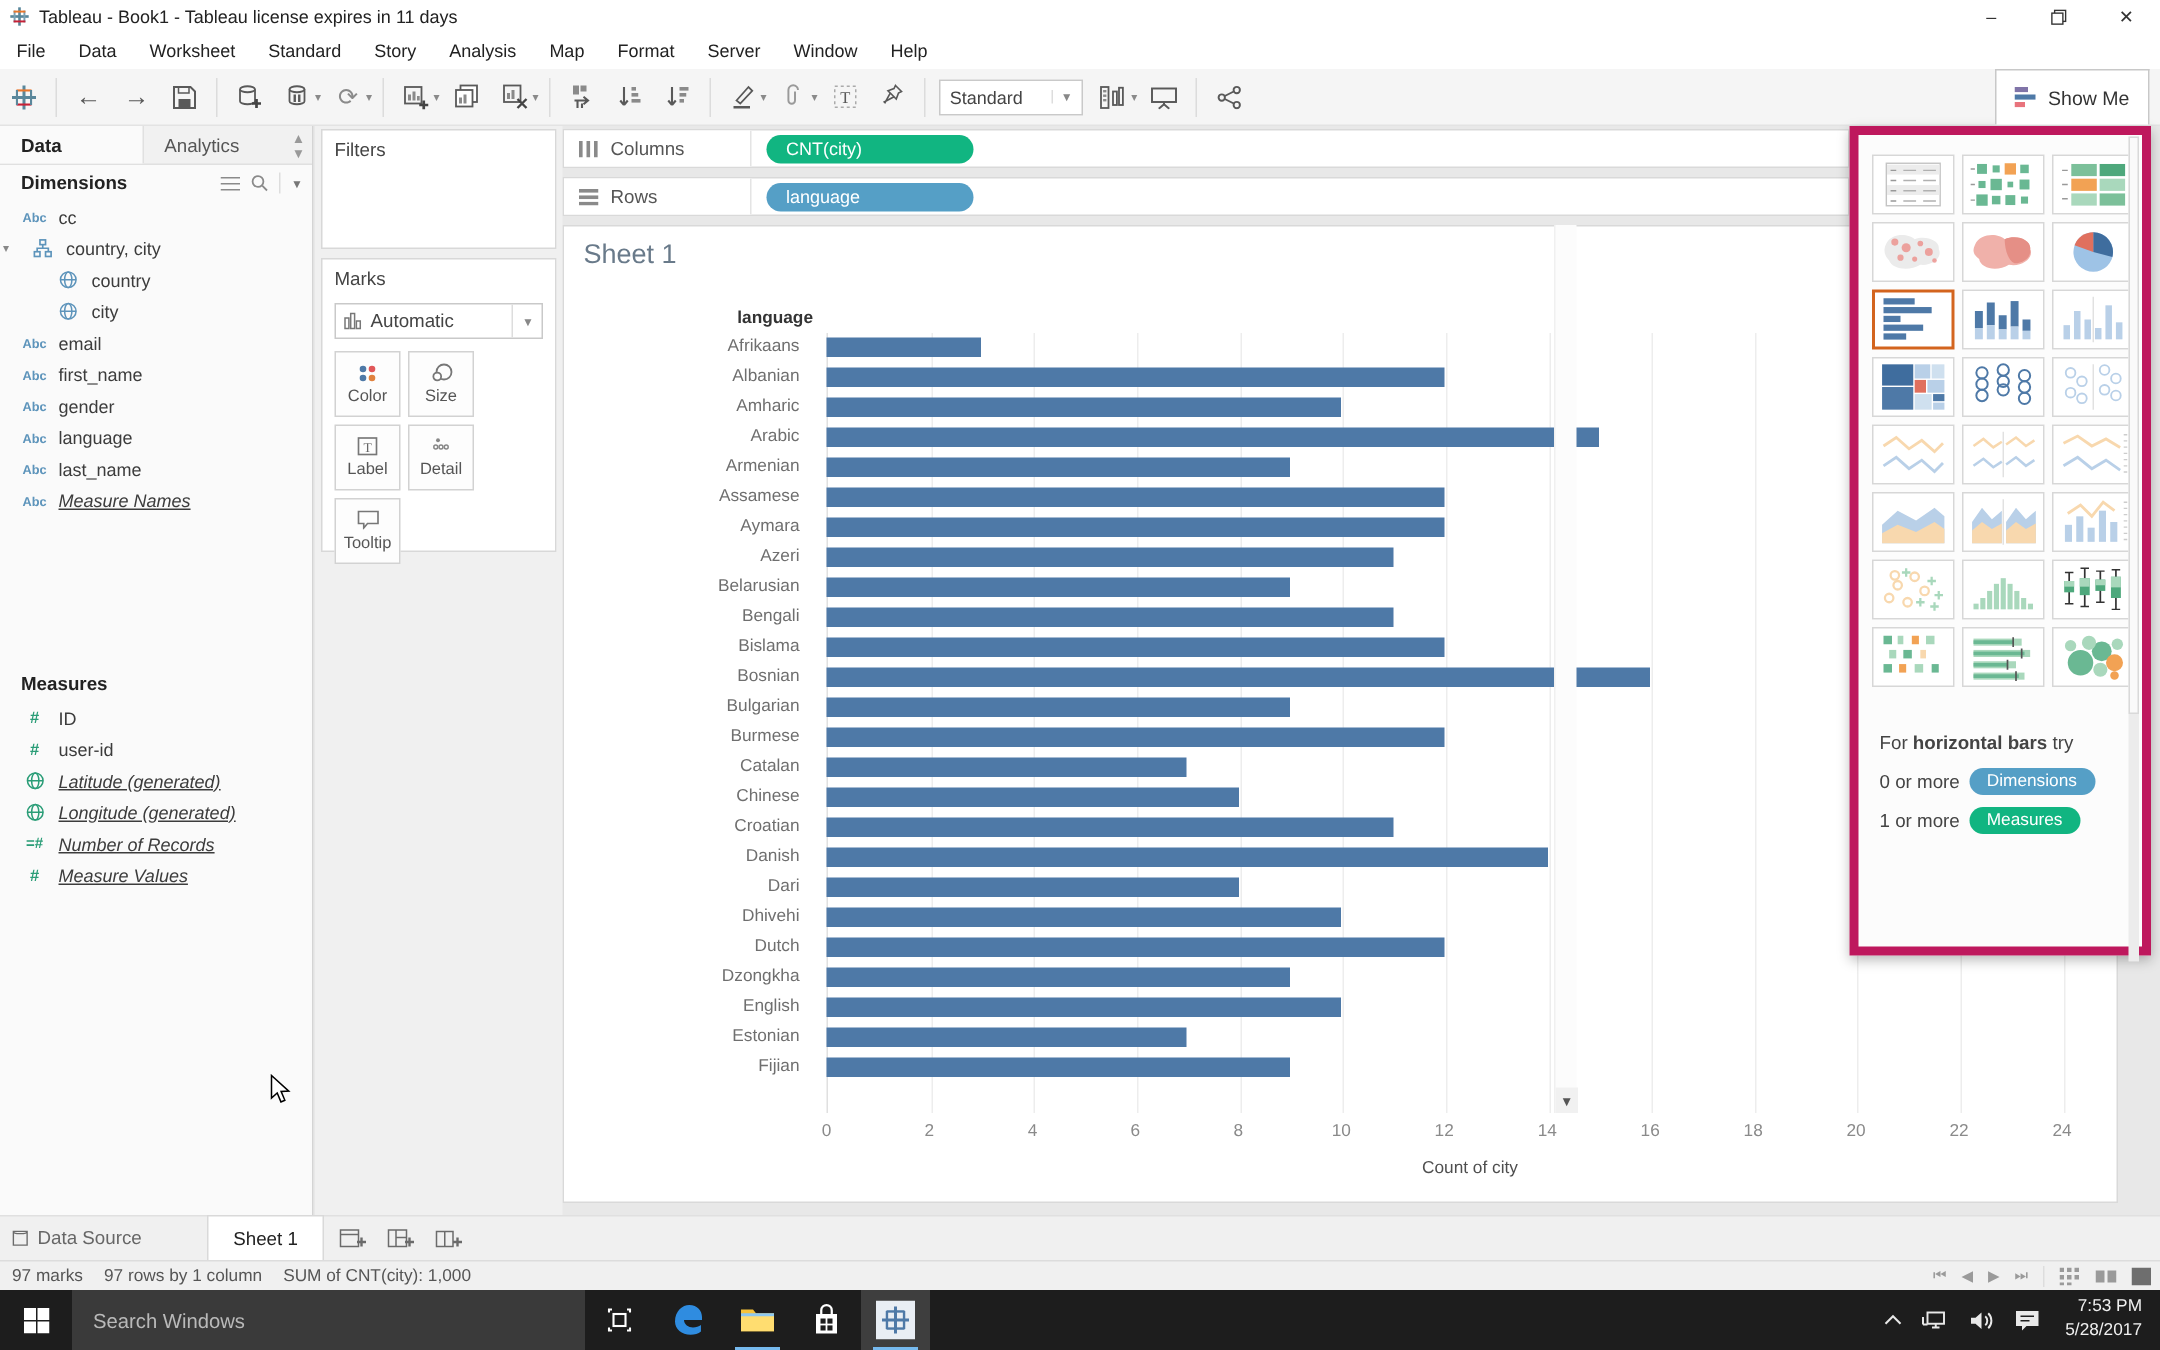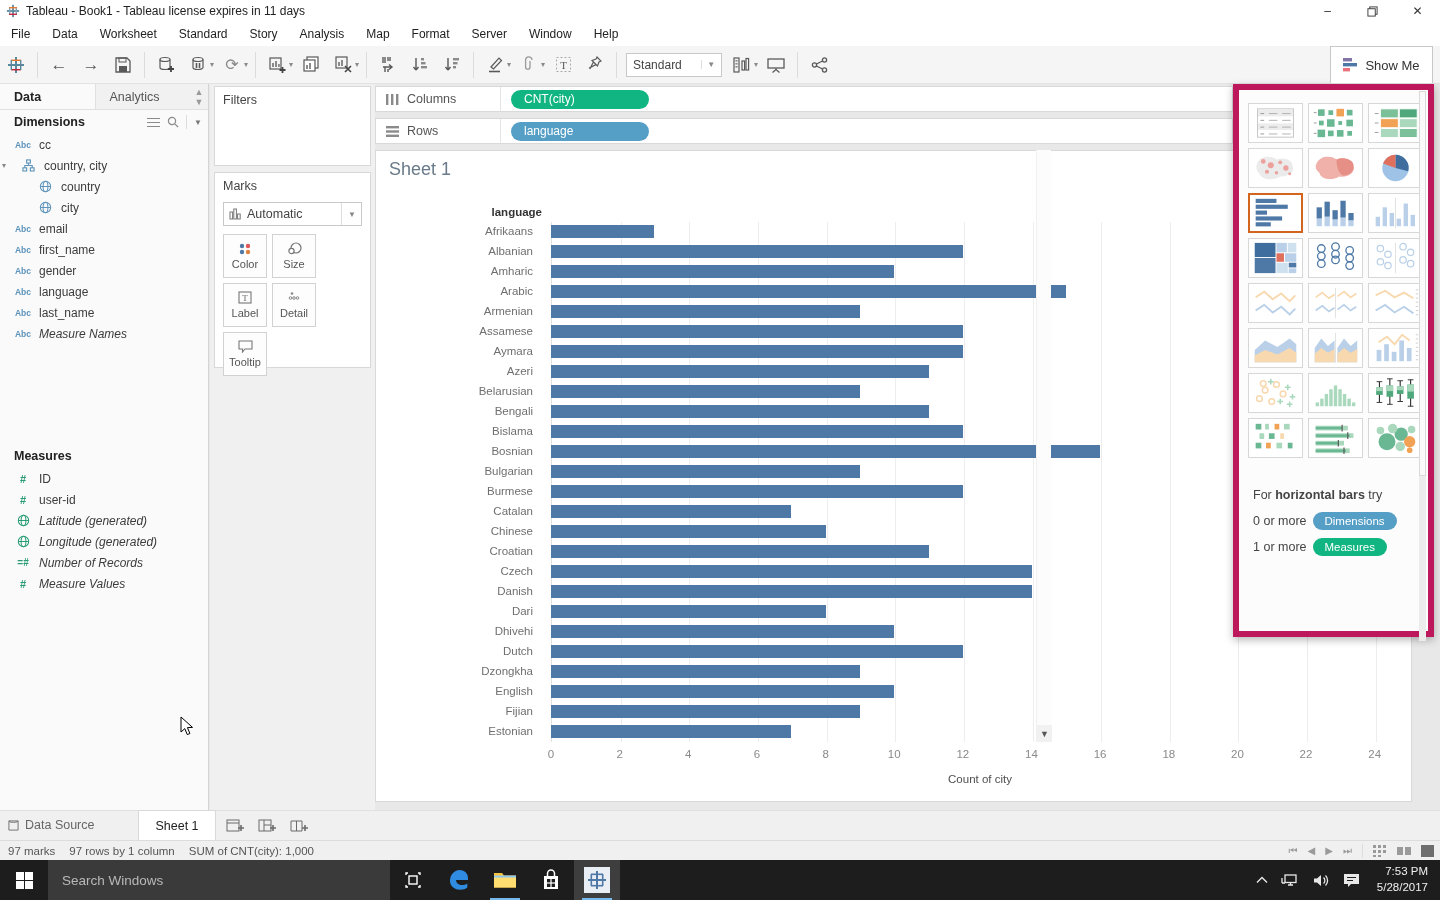--- a/index.html
+++ b/index.html
@@ -32,21 +32,21 @@
   .data-pane { position:absolute; left:0; top:0; width:209px; height:726px; background:#fafafa; border-right:1px solid #d4d4d4; }
   .pane-tabs { display:flex; height:26px; border-bottom:1px solid #e0e0e0; background:#f1f1f1; }
   .pane-tab { flex:1; display:flex; align-items:center; padding-left:14px; font-size:12.5px; color:#555; }
   .pane-tab.active { background:#fafafa; font-weight:bold; color:#222; border-right:1px solid #e0e0e0; }
   .pane-splitter { width:18px; display:flex; align-items:center; justify-content:center; color:#999; font-size:9px; }
   .datasource-row { display:flex; align-items:center; gap:6px; height:28px; padding-left:8px; font-size:12px; color:#333; border-bottom:1px solid #eee; }
   .section-header { display:flex; align-items:center; height:24px; padding:0 6px 0 14px; font-weight:bold; font-size:12.5px; color:#222; }
   .section-header .hdr-icons { margin-left:auto; display:flex; align-items:center; gap:7px; color:#777; }
   .field-row { display:flex; align-items:center; height:21px; padding-left:14px; font-size:12px; color:#3c3c3c; gap:7px; white-space:nowrap; }
   .field-row.indent { padding-left:36px; }
-  .field-row.italic .fld-label { font-style:italic; }
+  .field-row.italic .fld-label { font-style:italic;text-decoration:underline; }
   .abc-ic { color:#5d94bb; font-size:8.5px; font-weight:bold; letter-spacing:0; width:18px; text-align:center; }
   .num-ic { color:#2a9d77; font-size:11px; font-weight:bold; width:18px; text-align:center; }
   .caret-ic { color:#888; font-size:8px; width:10px; margin-left:-12px; }
 
   
   .cards-col { position:absolute; left:210px; top:0; width:165px; height:726px; background:#f0f0f0; }
   .card { background:#ffffff; border:1px solid #d8d8d8; margin:2px 4px 6px 4px; padding:6px 8px; font-size:12.5px; color:#444; }
   .card-pages { height:58px; }
   .card-filters { height:80px; }
   .card-marks { height:196px; }
@@ -674,24 +674,20 @@
           </div>
           <div class="crow">
             <div class="clabel">Chinese</div>
             <div class="cbar" title="Chinese: 8" style="width: 274.6px; background: rgb(78, 121, 167);"></div>
           </div>
           <div class="crow">
             <div class="clabel">Croatian</div>
             <div class="cbar" title="Croatian: 11" style="width: 377.5px; background: rgb(78, 121, 167);"></div>
           </div>
           <div class="crow">
-            <div class="clabel">Czech</div>
-            <div class="cbar" title="Czech: 14" style="width: 480.5px; background: rgb(78, 121, 167);"></div>
-          </div>
-          <div class="crow">
             <div class="clabel">Danish</div>
             <div class="cbar" title="Danish: 14" style="width: 480.5px; background: rgb(78, 121, 167);"></div>
           </div>
           <div class="crow">
             <div class="clabel">Dari</div>
             <div class="cbar" title="Dari: 8" style="width: 274.6px; background: rgb(78, 121, 167);"></div>
           </div>
           <div class="crow">
             <div class="clabel">Dhivehi</div>
             <div class="cbar" title="Dhivehi: 10" style="width: 343.2px; background: rgb(78, 121, 167);"></div>
@@ -702,26 +698,26 @@
           </div>
           <div class="crow">
             <div class="clabel">Dzongkha</div>
             <div class="cbar" title="Dzongkha: 9" style="width: 308.9px; background: rgb(78, 121, 167);"></div>
           </div>
           <div class="crow">
             <div class="clabel">English</div>
             <div class="cbar" title="English: 10" style="width: 343.2px; background: rgb(78, 121, 167);"></div>
           </div>
           <div class="crow">
+            <div class="clabel">Estonian</div>
+            <div class="cbar" title="Estonian: 7" style="width: 240.2px; background: rgb(78, 121, 167);"></div>
+          </div>
+          <div class="crow">
             <div class="clabel">Fijian</div>
             <div class="cbar" title="Fijian: 9" style="width: 308.9px; background: rgb(78, 121, 167);"></div>
-          </div>
-          <div class="crow">
-            <div class="clabel">Estonian</div>
-            <div class="cbar" title="Estonian: 7" style="width: 240.2px; background: rgb(78, 121, 167);"></div>
           </div>
         </div>
       <div class="xticks" id="xticks">
           <span class="xtick" style="left: 0px;">0</span>
           <span class="xtick" style="left: 68.6px;">2</span>
           <span class="xtick" style="left: 137.3px;">4</span>
           <span class="xtick" style="left: 205.9px;">6</span>
           <span class="xtick" style="left: 274.6px;">8</span>
           <span class="xtick" style="left: 343.2px;">10</span>
           <span class="xtick" style="left: 411.8px;">12</span>

